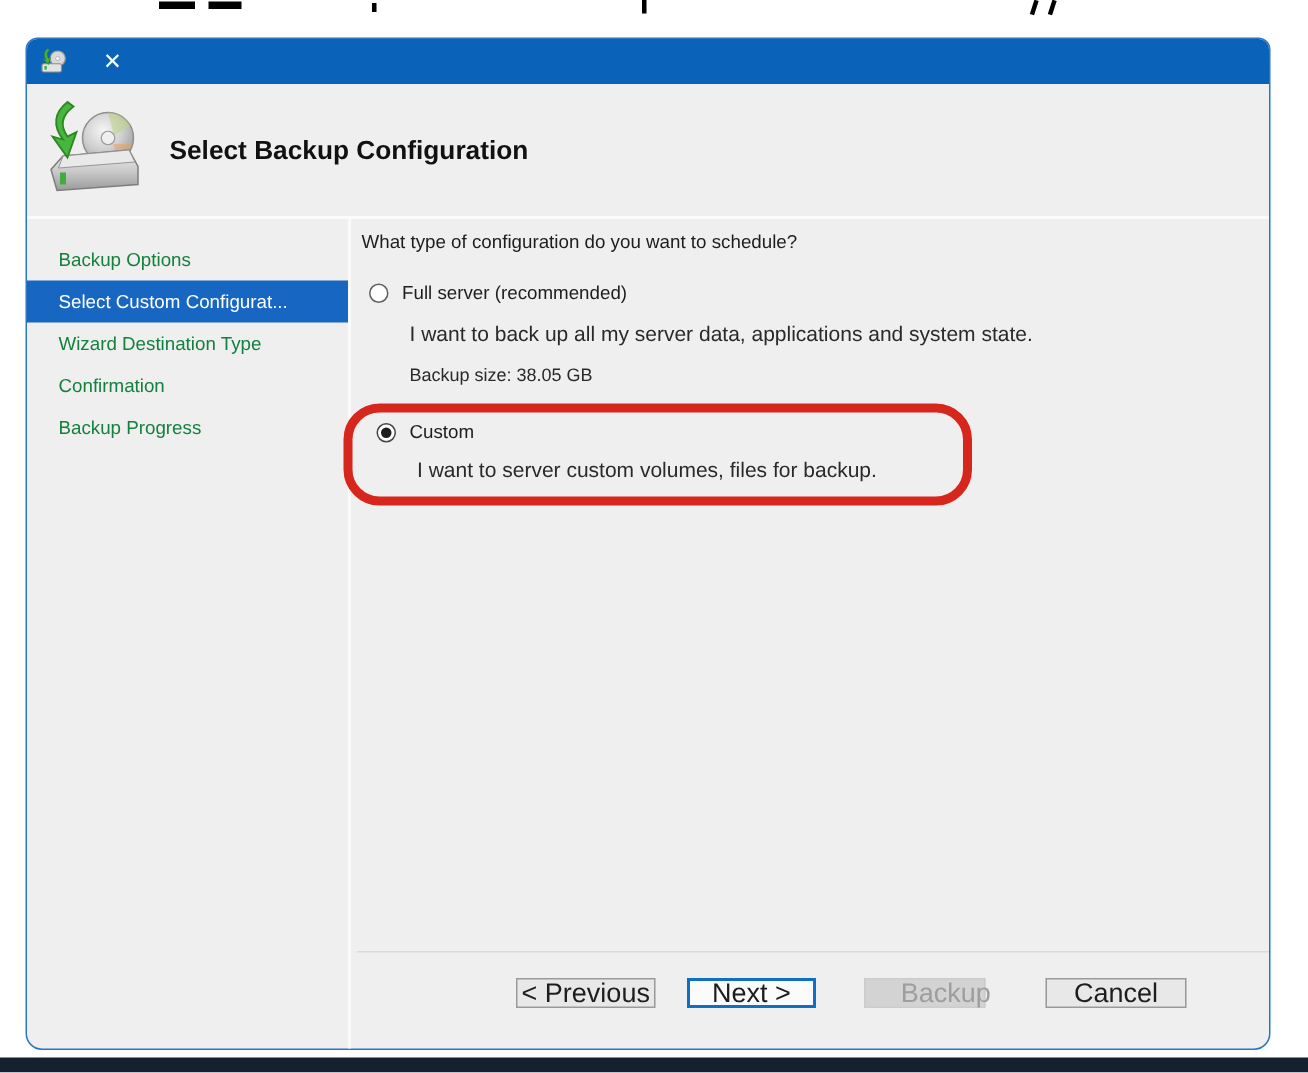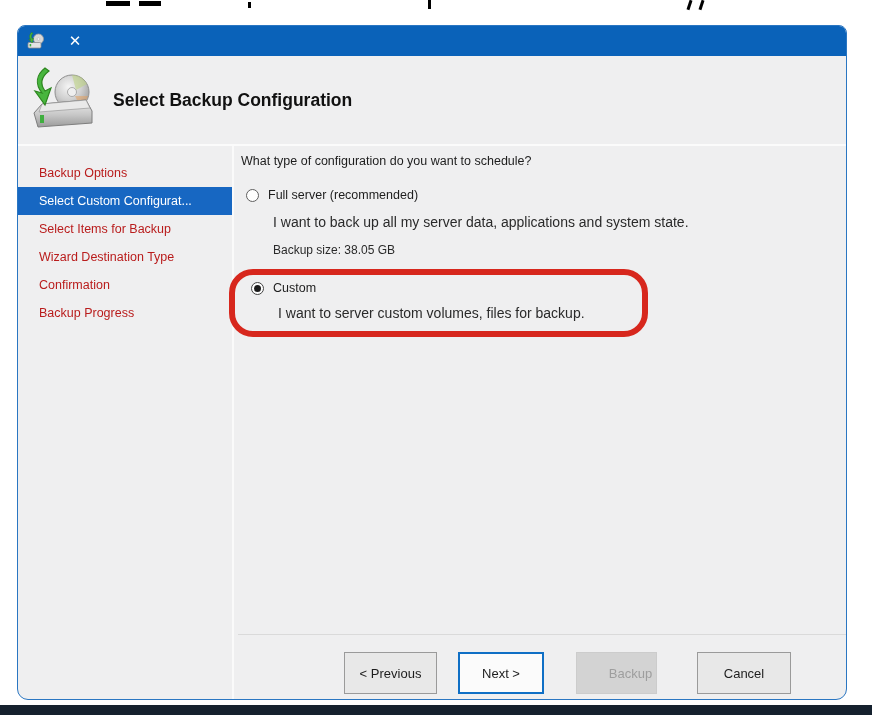--- a/index.html
+++ b/index.html
@@ -24,21 +24,21 @@
   .close-btn{width:44px;height:30px;display:flex;align-items:center;justify-content:center;
              color:#fff;font-size:15px;cursor:default;}
 
   .header{height:88px;display:flex;align-items:center;border-bottom:2px solid #fbfbfb;}
   .header-icon{width:68px;height:66px;margin-left:12px;flex:none;}
   .header-title{font-size:17.5px;font-weight:700;color:#111;margin-left:15px;}
 
   .wizard-body{display:flex;height:555px;}
 
   .sidebar{width:216px;flex:none;padding-top:13px;border-right:2px solid #fafafa;box-sizing:border-box;}
-  .side-item{height:28px;line-height:28px;padding-left:21px;font-size:12.5px;color:#b91c1c;
+  .side-item{height:28px;line-height:28px;padding-left:21px;font-size:12.5px;color:#15803d;
              white-space:nowrap;overflow:hidden;}
   .side-item.active{background:#1767c2;color:#ffffff;}
 
   .content{flex:1;padding:8px 18px 0 7px;position:relative;}
   .question{font-size:12.5px;color:#1d1d1d;margin:0 0 0 0;}
 
   .option-row{display:flex;align-items:center;margin:20px 0 0 5px;}
   .radio{width:13px;height:13px;border:1px solid #5f5f5f;border-radius:50%;background:#fefefe;
          flex:none;display:flex;align-items:center;justify-content:center;box-sizing:border-box;}
   .radio .dot{width:7px;height:7px;border-radius:50%;background:#1c1c1c;display:none;}
@@ -48,21 +48,21 @@
   .option-desc{font-size:14px;color:#2a2a2a;margin:12px 0 0 32px;}
   .backup-size{font-size:12px;color:#2a2a2a;margin:13px 0 0 32px;}
 
   
   .annotated-block{position:relative;margin:12px 0 4px -12px;width:386px;
                    border:6px solid #d7271d;border-radius:24px;padding:6px 10px 10px 11px;}
   .annotated-block .option-row{margin-top:0;}
   .annotated-block .option-desc{margin-top:10px;}
 
   .footer-line{position:absolute;left:220px;top:608px;width:610px;border-top:1px solid #dadada;}
-  .btn{position:absolute;top:626px;height:42px;box-sizing:border-box;font-size:13px;
+  .btn{position:absolute;top:626px;height:20px;box-sizing:border-box;font-size:18px;
        color:#1d1d1d;background:#e8e8e8;border:1px solid #9a9a9a;
        display:flex;align-items:center;justify-content:center;cursor:default;}
   .btn-previous{left:326px;width:93px;}
   .btn-next{left:440px;width:86px;border:2px solid #0f6fc5;background:#fbfbfb;}
   .btn-backup{left:558px;width:81px;background:#d3d3d3;border:1px solid #cccccc;color:#9e9e9e;padding-left:28px;}
   .btn-cancel{left:679px;width:94px;}
 </style>
 </head>
 <body>
 
@@ -116,21 +116,20 @@
       </svg>
     </span>
     <span class="header-title">Select Backup Configuration</span>
   </div>
 
   <div class="wizard-body">
 
     <div class="sidebar">
       <div class="side-item">Backup Options</div>
       <div class="side-item active">Select Custom Configurat...</div>
-      <div class="side-item">Select Items for Backup</div>
       <div class="side-item">Wizard Destination Type</div>
       <div class="side-item">Confirmation</div>
       <div class="side-item">Backup Progress</div>
     </div>
 
     <div class="content">
       <div class="question">What type of configuration do you want to schedule?</div>
 
       <div class="option-row">
         <span class="radio"></span>

